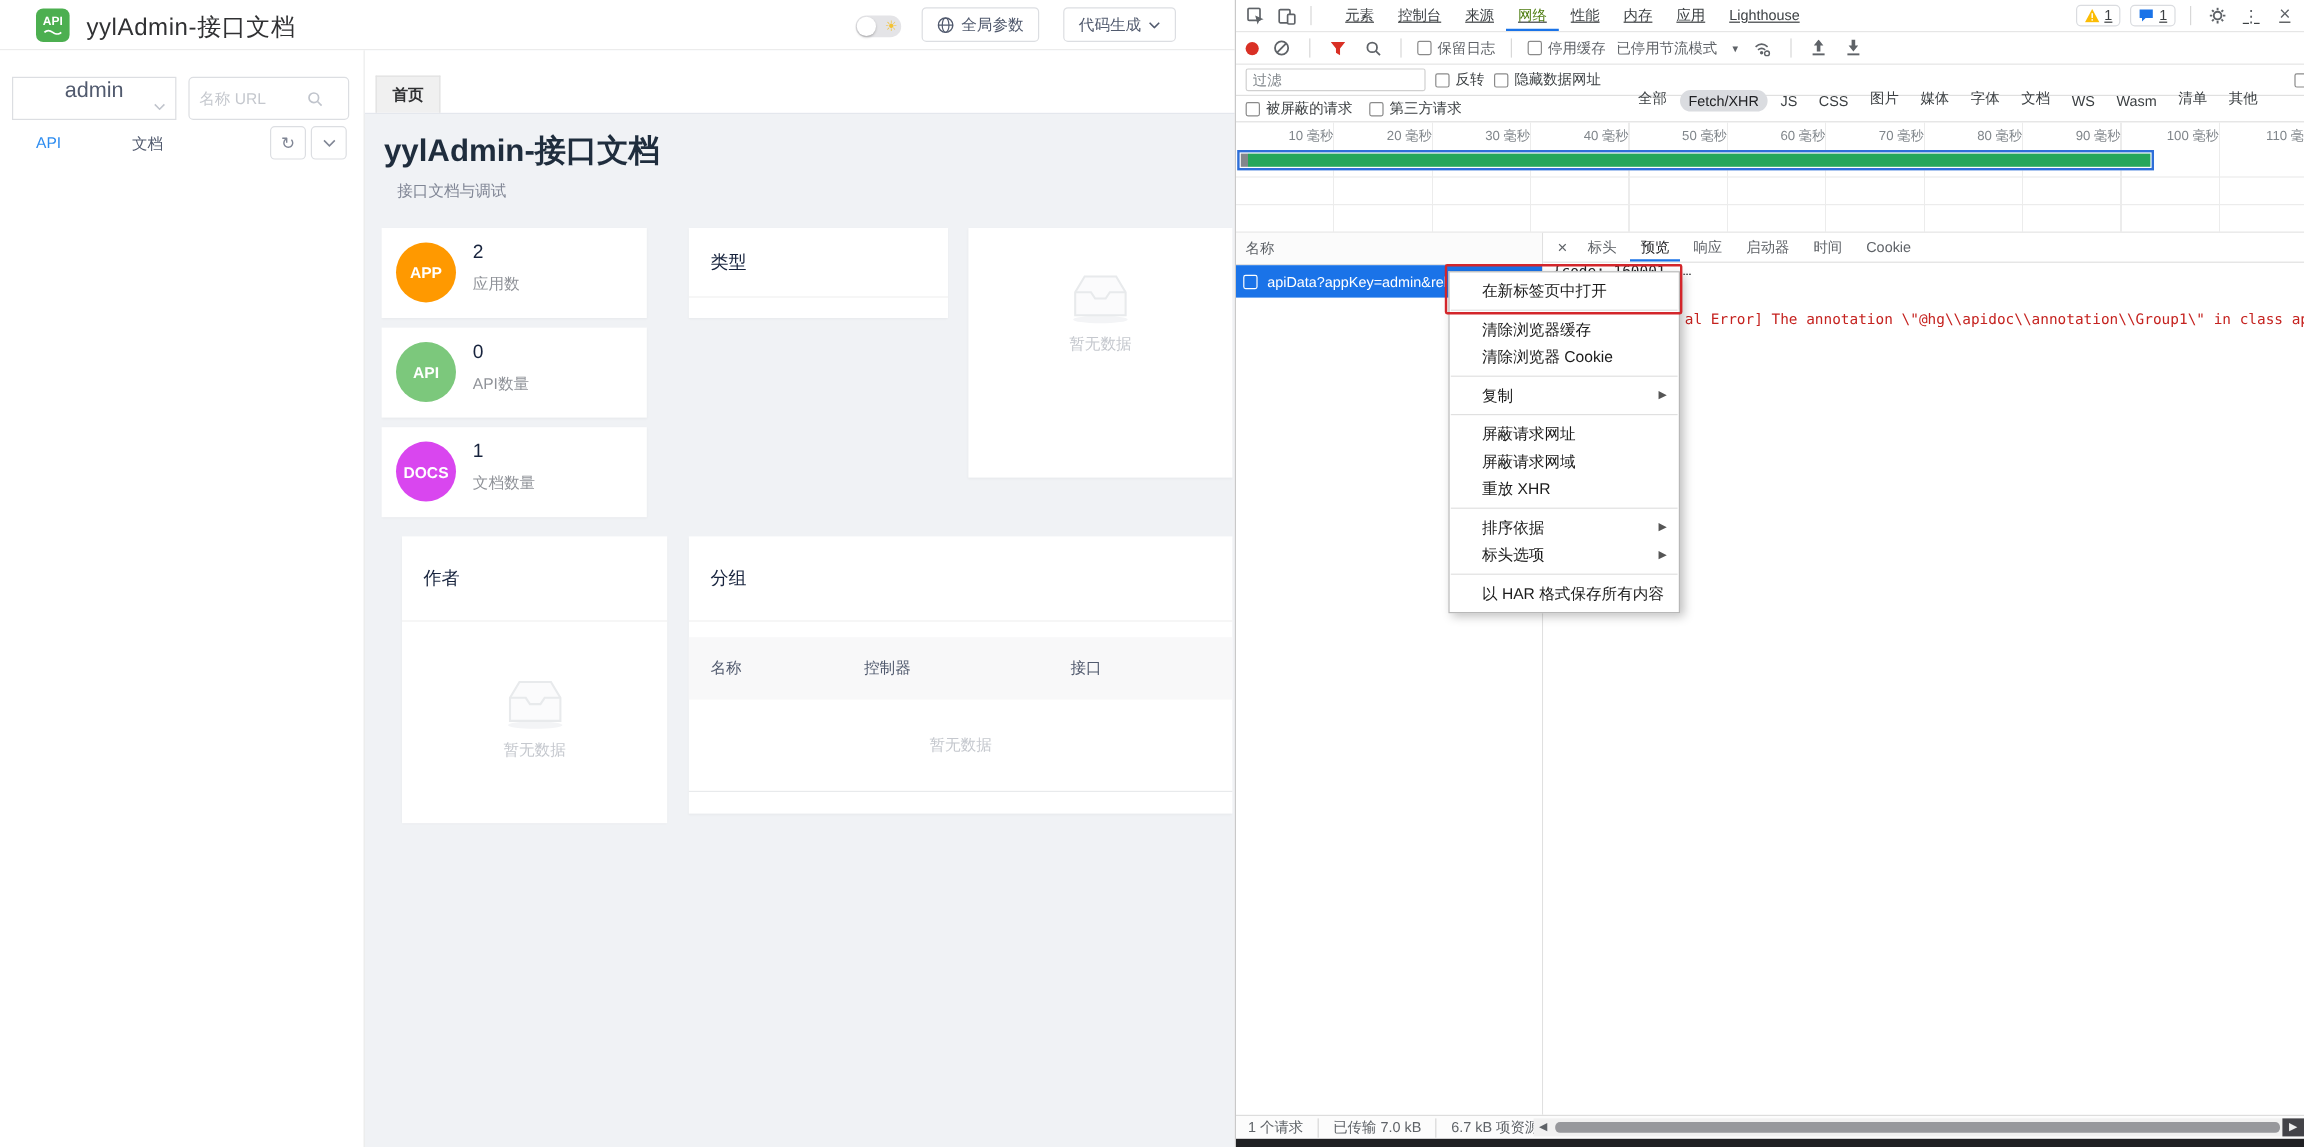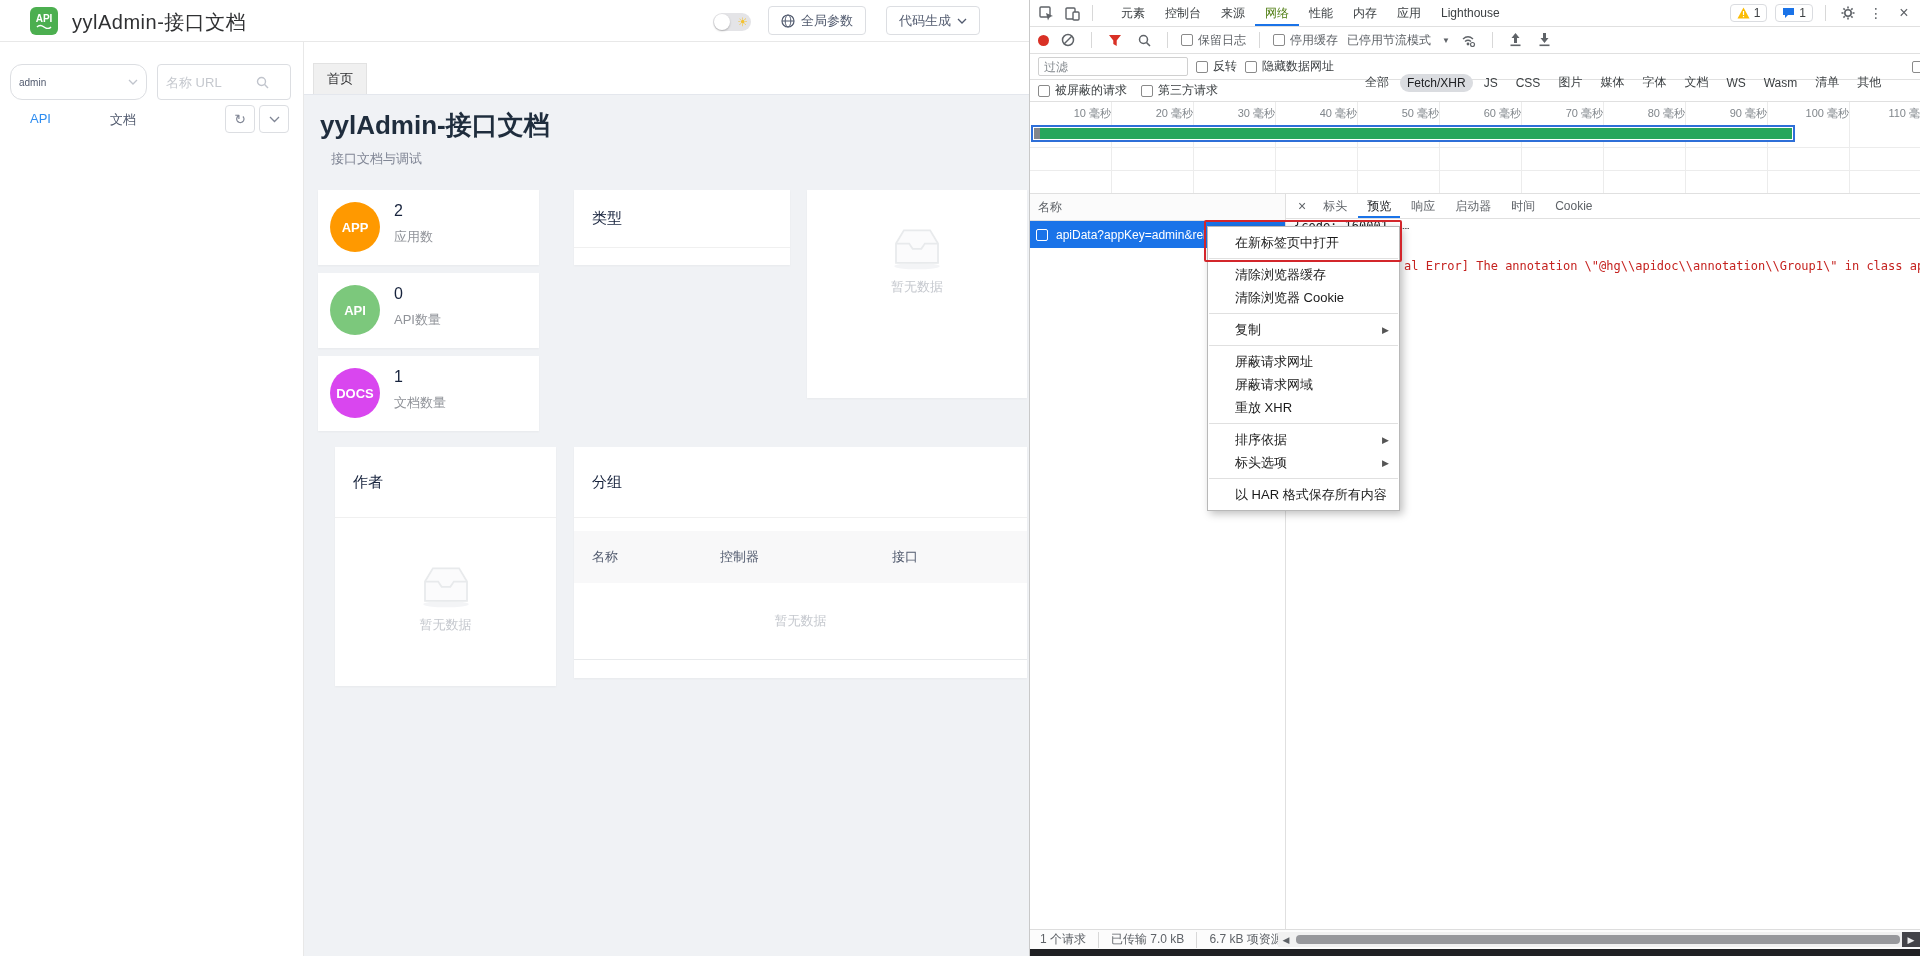--- a/index.html
+++ b/index.html
@@ -16,40 +16,40 @@
   .app-title { position:absolute; left:72px; top:9px; font-size:20px; color:#303133; font-weight:500; letter-spacing:.5px; }
   .theme-toggle { position:absolute; left:713px; top:13px; width:38px; height:18px; border-radius:9px; background:#e4e4e7; }
   .theme-knob { position:absolute; left:1px; top:1px; width:16px; height:16px; border-radius:50%; background:#fff; box-shadow:0 1px 2px rgba(0,0,0,.25); }
   .theme-sun { position:absolute; right:3px; top:1px; font-size:12px; color:#f3c233; line-height:16px; }
   .hdr-btn { position:absolute; top:6px; height:29px; border:1px solid #dcdee2; border-radius:4px; background:#fff;
     display:flex; align-items:center; gap:6px; padding:0 12px; font-size:13px; color:#515a6e; }
   .hdr-btn.gp { left:768px; } .hdr-btn.cg { left:886px; }
 
   
   .sidebar { position:absolute; left:0; top:42px; width:304px; height:914px; background:#fff; border-right:1px solid #e8e8e8; }
-  .sel-box { position:absolute; left:10px; top:22px; width:137px; height:36px; border:1px solid #dcdee2; border-radius:12px;
-    display:flex; align-items:center; padding:0 8px; font-size:10px; color:#515a6e; }
+  .sel-box { position:absolute; left:10px; top:22px; width:137px; height:36px; border:1px solid #dcdee2; border-radius:0;
+    display:flex; align-items:center; padding:0 8px; font-size:18px; color:#515a6e;flex-direction:column; }
   .sel-box .caret { margin-left:auto; }
   .srch-box { position:absolute; left:157px; top:22px; width:134px; height:36px; border:1px solid #dcdee2; border-radius:4px;
     display:flex; align-items:center; padding:0 8px; }
   .srch-box input { border:none; outline:none; width:90px; font-size:13px; color:#515a6e; background:transparent; }
   .srch-box input::placeholder { color:#c5c8ce; }
   .side-tabs { position:absolute; left:0; top:61px; width:100%; height:34px; }
   .side-tab { position:absolute; top:8px; font-size:13px; }
   .side-tab.api { left:30px; color:#2d8cf0; }
   .side-tab.docs { left:110px; color:#515a6e; }
   .side-btn { position:absolute; top:2px; width:30px; height:28px; border:1px solid #dcdee2; border-radius:4px;
     display:flex; align-items:center; justify-content:center; color:#808695; font-size:14px; background:#fff; }
   .side-btn.refresh { right:48px; } .side-btn.collapse { right:14px; }
 
   
   .main { position:absolute; left:304px; top:42px; width:725px; height:914px; background:#f0f2f5; }
   .tabbar { position:absolute; left:0; top:0; width:100%; height:53px; background:#fff; border-bottom:1px solid #e4e7ed; }
   .tab-chip { position:absolute; left:9px; bottom:0; height:31px; padding:0 13px; background:#f0f0f0; border:1px solid #e2e2e2;
-    border-bottom:none; display:flex; align-items:center; font-size:13px; color:#303133; }
+    border-bottom:none; display:flex; align-items:center; font-size:13px; color:#303133;font-weight:bold; }
   .page-title { position:absolute; left:16px; top:66px; font-size:26px; font-weight:bold; color:#1f2d3d; }
   .page-sub { position:absolute; left:27px; top:108px; font-size:13px; color:#808695; }
 
   .card { position:absolute; background:#fff; box-shadow:0 1px 2px rgba(0,0,0,.04);margin-left:17px; }
   .card-hd { height:58px; border-bottom:1px solid #f0f0f0; display:flex; align-items:center; padding:0 18px;
     font-size:15px; color:#17233d; }
   .card-hd.tall { height:71px; }
   .stat-card { position:absolute; left:0; width:221px; height:75px; background:#fff; box-shadow:0 1px 2px rgba(0,0,0,.04); }
   .stat-circle { position:absolute; left:12px; top:12px; width:50px; height:50px; border-radius:50%;
     display:flex; align-items:center; justify-content:center; color:#fff; font-weight:bold; font-size:13px; }
@@ -58,35 +58,35 @@
   .empty-wrap { display:flex; flex-direction:column; align-items:center; }
   .empty-txt { font-size:13px; color:#c5c8ce; margin-top:8px; }
   .grp-header-row { display:flex; height:52px; align-items:center; background:#f8f8f9; margin-top:13px; font-size:13px; color:#515a6e; }
   .grp-col { padding-left:18px; } .grp-col:nth-child(1){ width:128px; } .grp-col:nth-child(2){ width:172px; } .grp-col:nth-child(3){ flex:1; }
   .grp-empty { height:77px; display:flex; align-items:center; justify-content:center; font-size:13px; color:#c5c8ce; border-bottom:1px solid #e8eaec; }
 
   
   .devtools { position:absolute; left:1029px; top:0; width:891px; height:956px; background:#fff; border-left:1px solid #c9c9c9;
     font-size:12px; color:#3c4043; overflow:hidden; }
   .dt-row { display:flex; align-items:center; border-bottom:1px solid #e0e0e0; background:#fff; }
-  .dt-bar1 { height:27px; padding:0 6px; gap:6px; }
+  .dt-bar1 { height:27px; padding:0 6px; gap:6px;text-decoration:underline; }
   .dt-tabs { display:flex; gap:0; margin-left:8px; }
   .dt-tab { padding:0 10px; height:26px; display:flex; align-items:center; color:#3c4043; }
   .dt-tab.active { color:#4d7c0f; box-shadow:inset 0 -2px 0 #1a73e8; }
   .dt-right { margin-left:auto; display:flex; align-items:center; gap:8px; }
   .badge-pill { display:flex; align-items:center; gap:4px; border:1px solid #dadce0; border-radius:4px; padding:1px 6px; }
   .icon-btn { display:flex; align-items:center; justify-content:center; width:20px; height:20px; color:#5f6368; }
   .dt-bar2 { height:27px; padding:0 8px; gap:9px; color:#5f6368; }
   .rec-dot { width:11px; height:11px; border-radius:50%; background:#d93025; }
   .cb { display:inline-block; width:12px; height:12px; border:1px solid #8a8a8a; border-radius:2px; background:#fff; flex:none; }
   .cb-item { display:flex; align-items:center; gap:5px; white-space:nowrap; }
   .dt-bar3 { height:26px; padding:0 8px; gap:8px; color:#3c4043; }
   .flt-input { width:150px; height:19px; border:1px solid #d0d0d0; border-radius:2px; font-size:12px; padding:0 5px; outline:none; color:#333; }
   .flt-input::placeholder { color:#80868b; }
-  .chips { display:flex; align-items:center; gap:4px;margin-top:32px; }
+  .chips { display:flex; align-items:flex-end; gap:4px;margin-top:32px; }
   .chip { padding:2px 7px; border-radius:10px; white-space:nowrap; }
   .chip.active { background:#dadce0; color:#202124; }
   .dt-bar4 { height:22px; padding:0 8px; gap:14px; color:#3c4043; }
 
   .timeline { position:relative; height:92px; border-bottom:1px solid #e0e0e0; overflow:hidden;
     background-image:repeating-linear-gradient(to right, transparent 0 81px, #ececec 81px 82px); }
   .ruler { display:flex; height:22px; }
   .tick { width:82px; flex:none; text-align:right; padding:4px 1px 0 0; font-size:11px; color:#80868b; white-space:nowrap; }
   .ovl-sel { position:absolute; left:1px; top:23px; width:764px; height:17px; border:2px solid #2e6fd8; background:#fff; }
   .ovl-green { position:absolute; left:7px; top:1px; right:1px; height:11px; background:#26a65b; }

